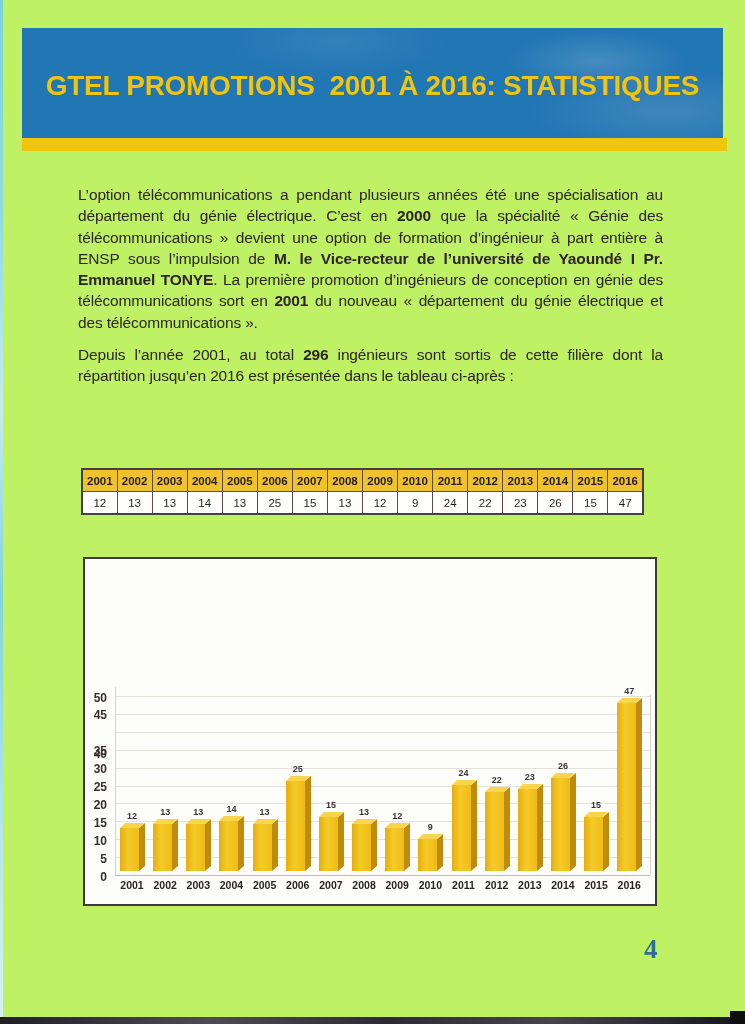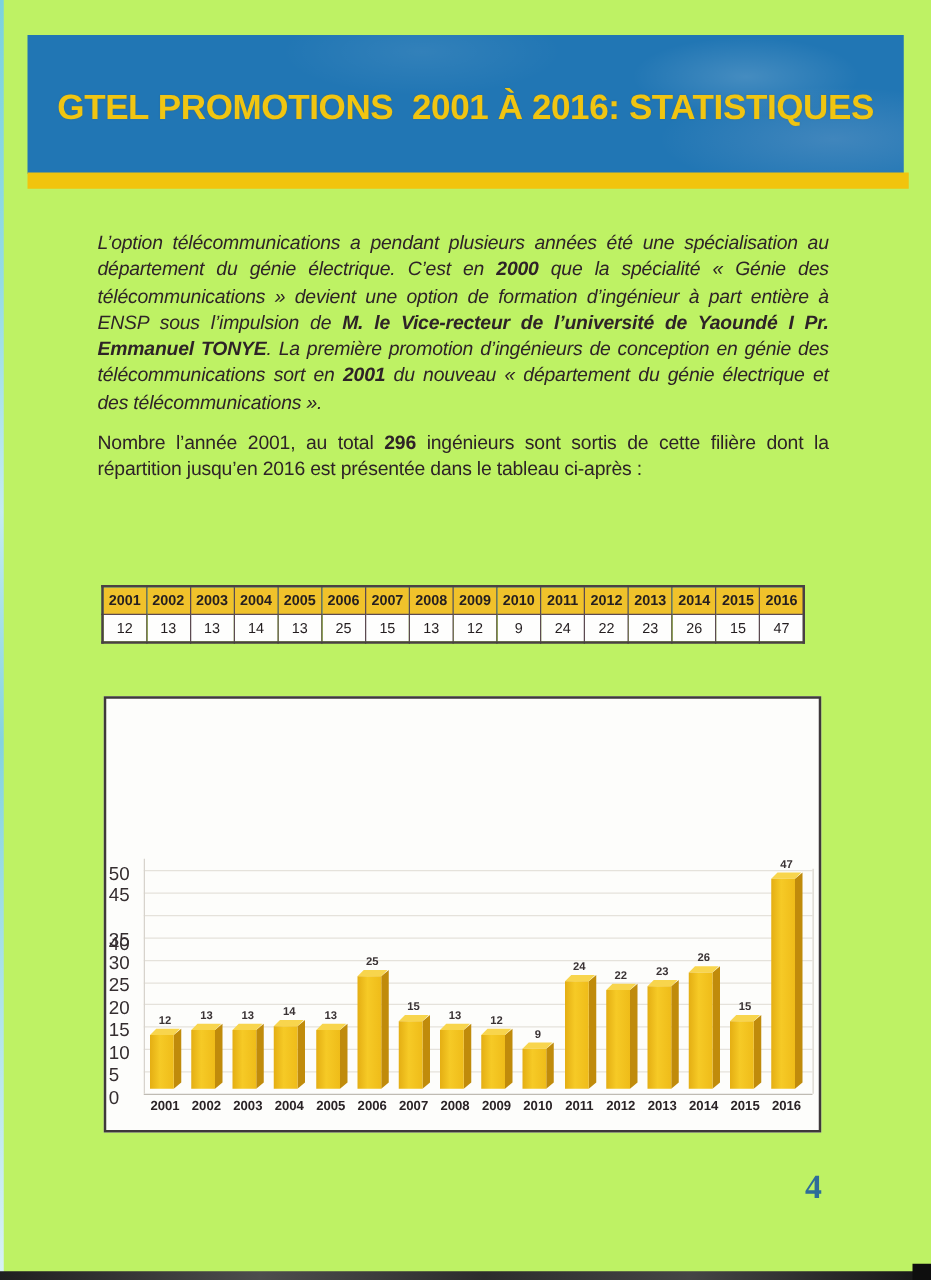--- a/index.html
+++ b/index.html
@@ -35,21 +35,21 @@
     text-shadow:0 0 1px rgba(120,80,0,0.35);
   }
   .banner-strip { position:absolute; left:0; right:-4px; bottom:0; height:13px; background:#f1c40d; }
 
   
   .para {
     position:absolute; left:78px; width:585px;
     font-size:15.5px; line-height:21.3px; letter-spacing:-0.15px;
     color:#2e2327; text-align:justify;
   }
-  .p1 { top:184px;font-style:italic; }
+  .p1 { top:184px; }
   .p2 { top:344px; }
   .para .b { font-weight:bold; }
 
   
   .yeartable {
     position:absolute; left:81px; top:468px; width:563px;
     border-collapse:collapse; table-layout:fixed;
     border:2px solid #4a4044;
   }
   .yeartable th, .yeartable td {
@@ -67,22 +67,22 @@
   .charttitle {
     position:absolute; left:14px; top:22px; width:540px; height:66px;
     border:2px solid #484345; box-sizing:border-box;
     display:flex; align-items:center; justify-content:center;
     text-align:center; font-weight:bold; font-size:15.5px; line-height:1.4;
     color:#262123; padding:0 38px;
   }
   .gridline { position:absolute; left:30px; width:535px; height:1px; background:#e5e2db; }
   .gridline.zero { background:#bfbbb3; }
   .ytick {
-    position:absolute; left:2px; width:20px; text-align:left;
-    font-size:15px; font-weight:normal; color:#352e30;
+    position:absolute; left:2px; width:20px; text-align:right;
+    font-size:12px; font-weight:bold; color:#352e30;
   }
   .vaxis { position:absolute; width:1px; background:#d7d3cc; }
   .bar { position:absolute; bottom:33px; width:25px; }
   .b-front {
     position:absolute; left:0; bottom:0; width:19px; height:100%;
     background:linear-gradient(90deg,#e4ae13 0%,#f6ca26 42%,#efbc19 100%);
   }
   .b-side {
     position:absolute; left:19px; bottom:0; width:6px; height:100%;
     background:#c08b0b; transform:skewY(-40deg); transform-origin:left center;
@@ -114,21 +114,21 @@
   <div class="edge-left"></div>
 
   <div class="banner">
     <div class="banner-blue">
       <div class="banner-title">GTEL PROMOTIONS  2001 À 2016: STATISTIQUES</div>
     </div>
     <div class="banner-strip"></div>
   </div>
 
   <div class="para p1"><span>L’option télécommunications a pendant plusieurs années été une spécialisation au département du génie électrique. C’est en </span><span class="b">2000</span><span>  que la spécialité « Génie des télécommunications » devient une option de formation d’ingénieur à part entière à ENSP  sous l’impulsion de </span><span class="b">M. le Vice-recteur de l’université de Yaoundé I Pr. Emmanuel TONYE</span><span>. La première promotion d’ingénieurs de conception en génie des télécommunications sort en </span><span class="b">2001</span><span> du nouveau « département du génie électrique et des télécommunications ».</span></div>
-  <div class="para p2"><span>Nombre l’année 2001, au total </span><span class="b">296</span><span> ingénieurs sont sortis de cette filière dont la répartition jusqu’en 2016 est présentée dans le tableau ci-après :</span></div>
+  <div class="para p2"><span>Depuis l’année 2001, au total </span><span class="b">296</span><span> ingénieurs sont sortis de cette filière dont la répartition jusqu’en 2016 est présentée dans le tableau ci-après :</span></div>
 
   <table class="yeartable">
     <thead>
       <tr id="row-years">
           <th>2001</th>
           <th>2002</th>
           <th>2003</th>
           <th>2004</th>
           <th>2005</th>
           <th>2006</th>

